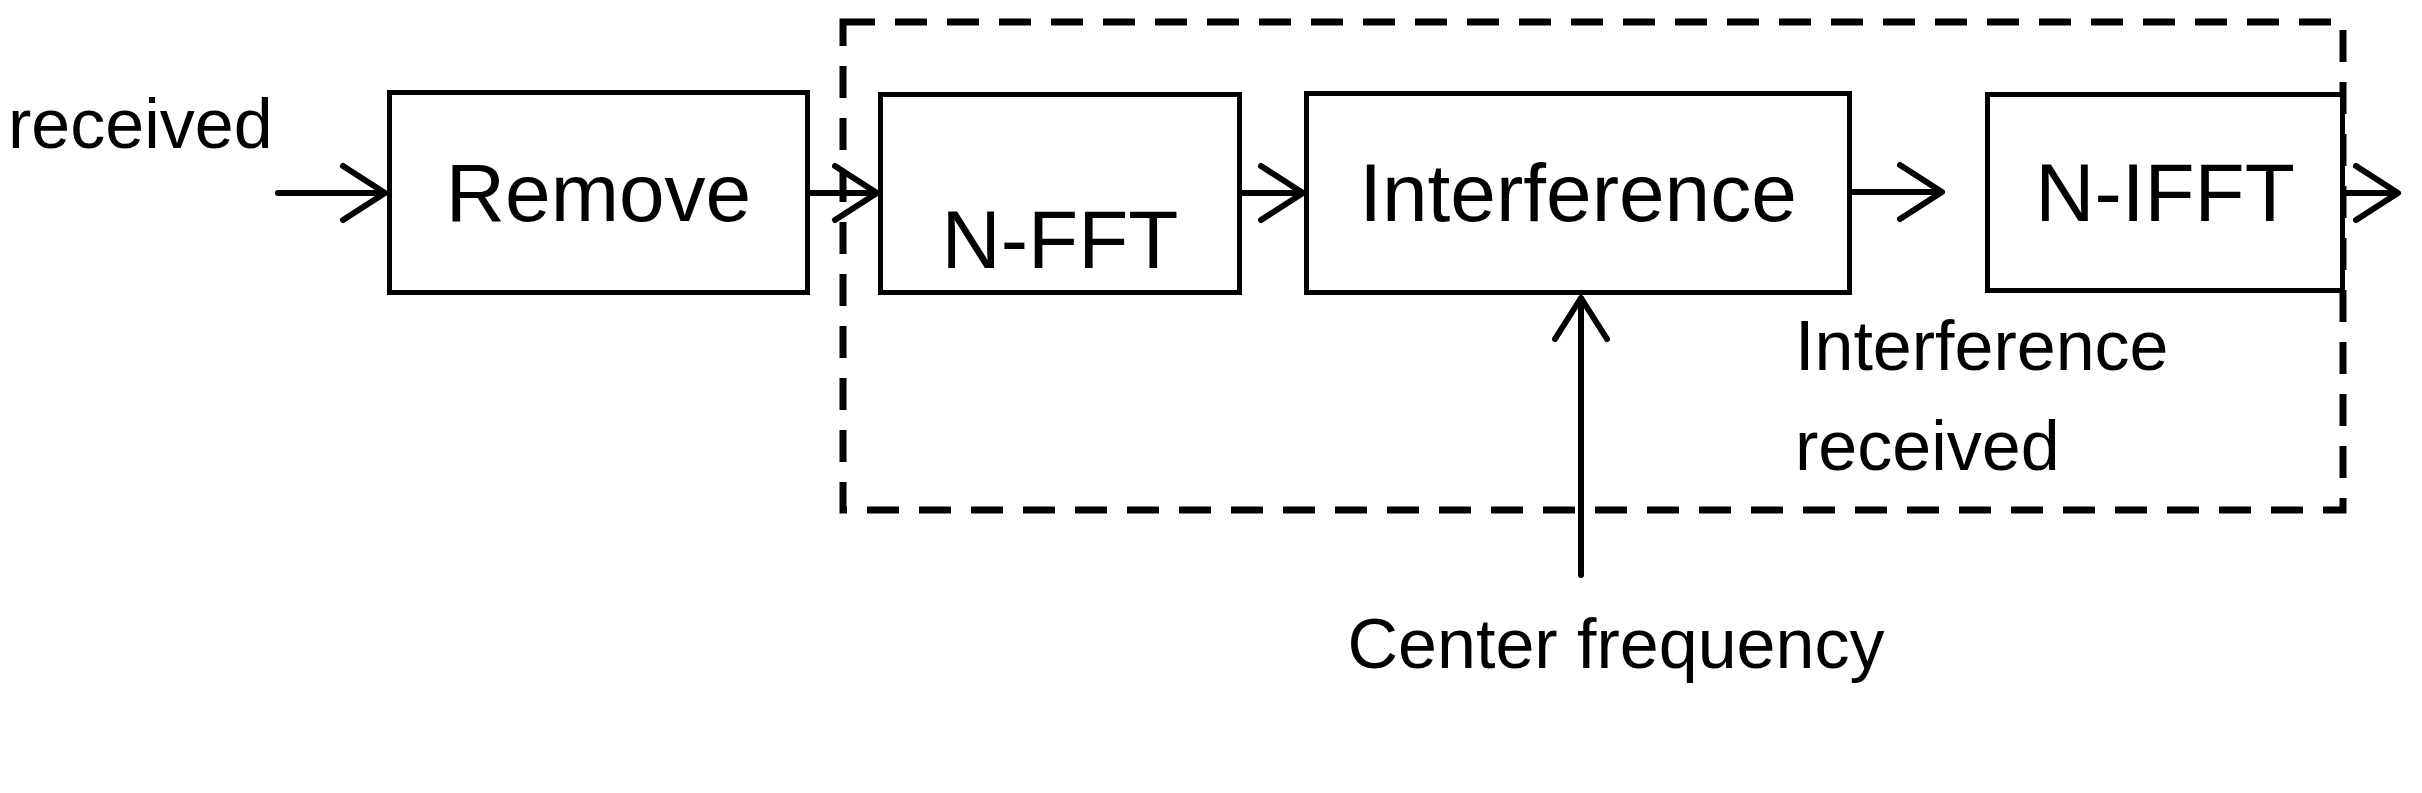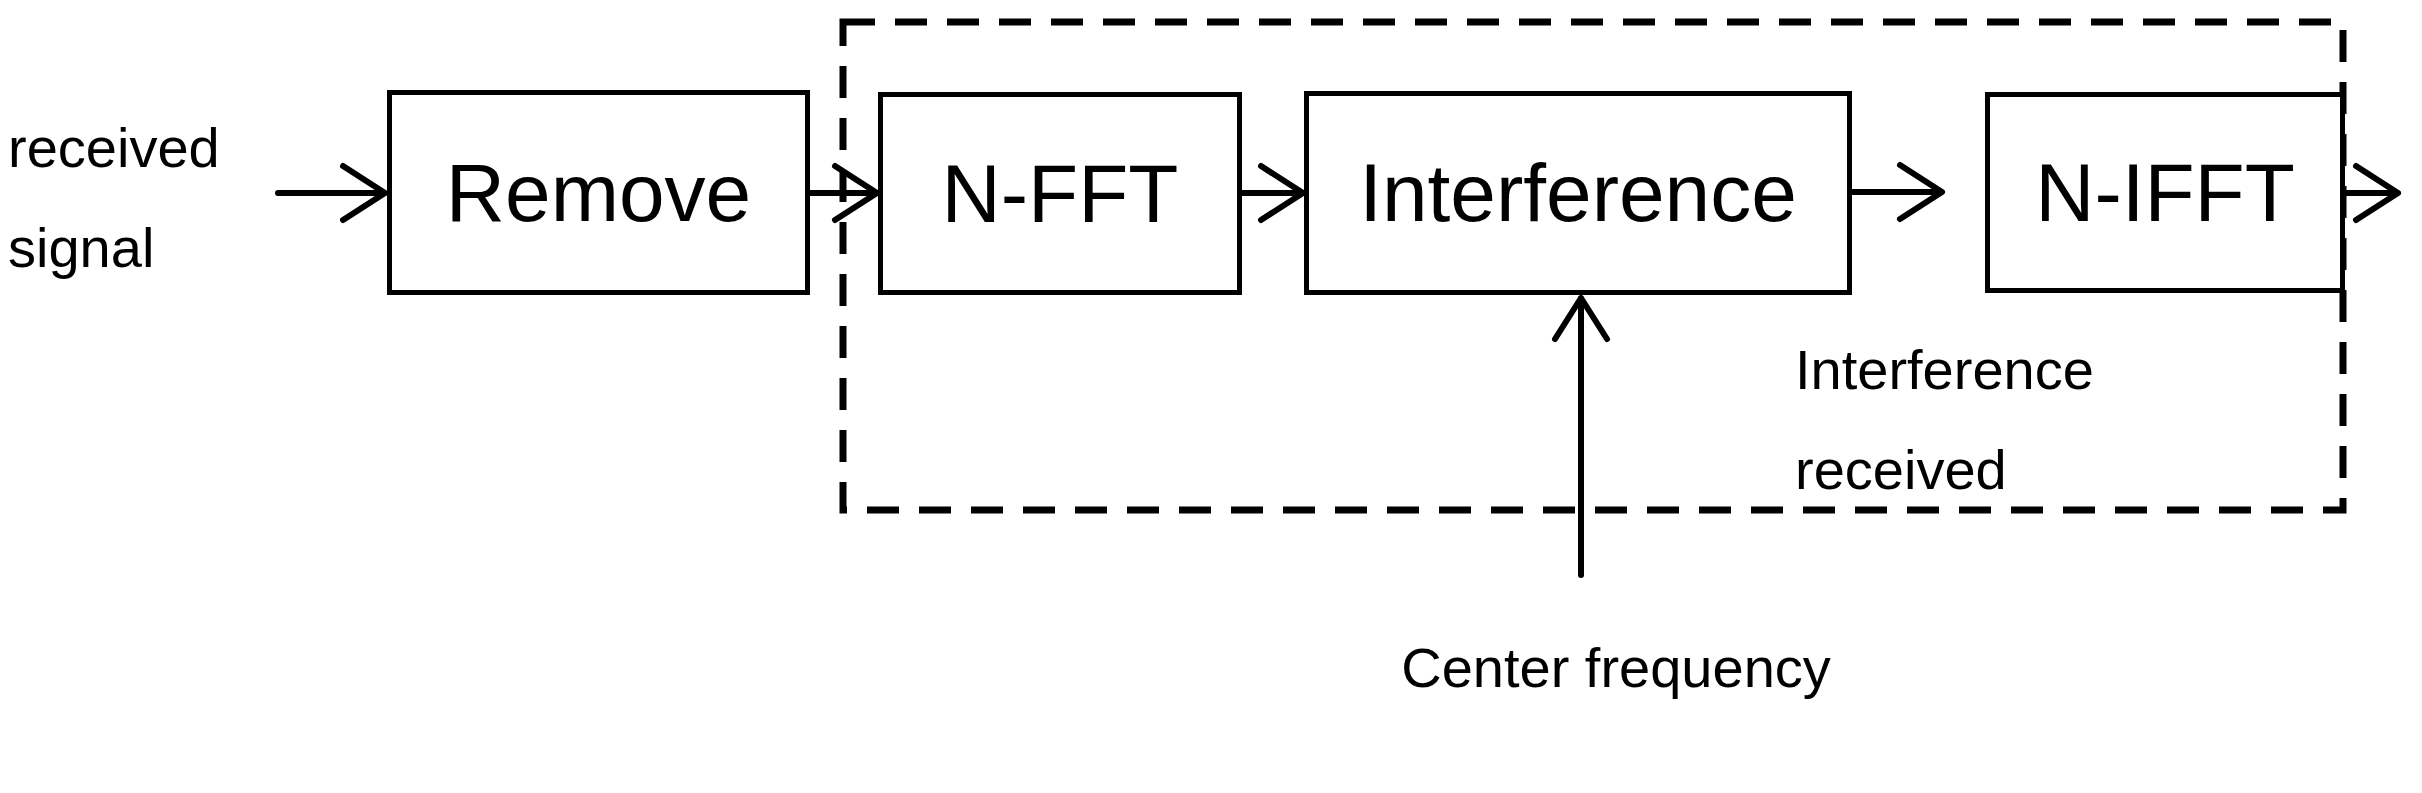--- a/index.html
+++ b/index.html
@@ -26,27 +26,26 @@
     flex-direction: column;
     align-items: center;
     justify-content: center;
     text-align: center;
     font-size: 82px;
     line-height: 100px;
     white-space: nowrap;
   }
   .freelabel {
     position: absolute;
-    font-size: 56px;
+    font-size: 70px;
     line-height: 100px;
     white-space: nowrap;
-    margin-top: 24px;
   }
   #node-remove-cp   { left: 387px;  top: 90px; width: 423px; height: 205px; justify-content: center; }
-  #node-nfft        { left: 878px;  top: 92px; width: 364px; height: 203px; }
+  #node-nfft        { left: 878px;  top: 92px; width: 364px; height: 203px; justify-content: flex-end; }
   #node-ic          { left: 1304px; top: 91px; width: 548px; height: 204px; }
   #node-nifft       { left: 1945px; top: 92px; width: 360px; height: 201px; margin-left: 40px; }
   #label-received   { left: 8px;    top: 74px;  text-align: left; }
   #label-canceller  { left: 1795px; top: 296px; text-align: left; }
   #label-centerfreq { left: 1216px; top: 594px; width: 800px; text-align: center; }
 </style>
 </head>
 <body>
 
 <div id="canvas">
@@ -81,21 +80,20 @@
     </g>
 
     <g stroke="#000000" stroke-width="6" fill="none" stroke-linecap="round">
       <path d="M1581 575 V303"></path>
       <path d="M1581 298 l-26 41 M1581 298 l26 41"></path>
     </g>
   </svg>
 
   <div class="freelabel" id="label-received">
     <div>received</div>
-    <div>signal</div>
   </div>
 
   <div class="node" id="node-remove-cp">
     <div>Remove</div>
   </div>
 
   <div class="node" id="node-nfft">
     <div>N-FFT</div>
   </div>
 

